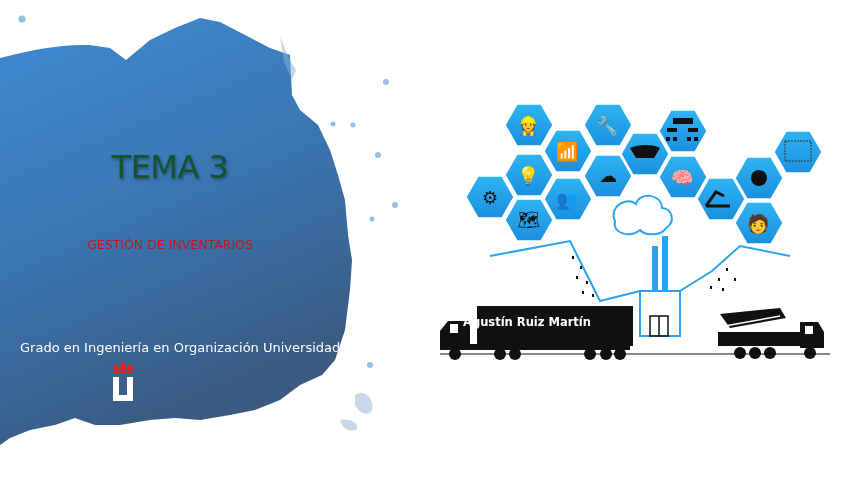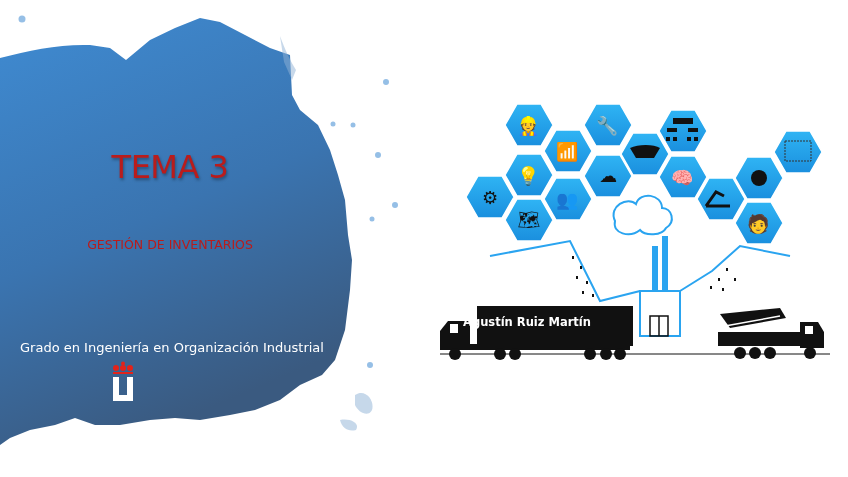--- a/index.html
+++ b/index.html
@@ -1,19 +1,19 @@
 <!DOCTYPE html>
 <html><head>
 <meta charset="utf-8">
 <style>
   html, body { margin: 0; padding: 0; }
   body { width: 848px; height: 477px; background: #ffffff; position: relative; overflow: hidden; font-family: "Liberation Sans", sans-serif; }
   .slide { position: absolute; left: 0; top: 0; width: 848px; height: 477px; background: #fff; }
   .splash { position: absolute; left: 0; top: 0; width: 430px; height: 477px; }
-  .title { position: absolute; left: 0; width: 340px; top: 148px; text-align: center; color: #b91c1c; font-size: 32px; letter-spacing: -0.5px; text-shadow: 1px 2px 3px rgba(0,0,0,0.35); font-family: "DejaVu Sans", sans-serif; }
+  .title { position: absolute; left: 0; width: 340px; top: 148px; text-align: center; color: #14532d; font-size: 32px; letter-spacing: -0.5px; text-shadow: 1px 2px 3px rgba(0,0,0,0.35); font-family: "DejaVu Sans", sans-serif; }
   .subtitle { position: absolute; left: 0; width: 340px; top: 237px; text-align: center; color: #b91c1c; font-size: 12.5px; font-family: "DejaVu Sans", sans-serif; }
   .degree { position: absolute; left: 20px; top: 340px; color: #ffffff; font-size: 13px; font-family: "DejaVu Sans", sans-serif; }
   .logo { position: absolute; left: 110px; top: 361px; height: 42px; width: 130px; }
   .logo-u { position: absolute; left: 0; top: 0; }
   .logo-text { position: absolute; left: 35px; top: 14px; color: #ffffff; font-size: 10.5px; line-height: 13px; font-family: "DejaVu Sans", sans-serif; }
   .illus { position: absolute; left: 440px; top: 96px; width: 400px; height: 270px; }
   .truck-label { position: absolute; left: 452px; top: 315px; width: 150px; text-align: center; color: #ffffff; font-weight: bold; font-size: 11.5px; font-family: "DejaVu Sans", sans-serif; }
 </style>
 </head>
 <body>
@@ -41,21 +41,21 @@
     </g>
     <g fill="#8fb2d6" opacity="0.5">
       <path d="M355,395 C365,388 375,400 372,410 C368,418 358,412 355,405 Z"></path>
       <path d="M340,420 C352,418 360,424 356,430 C348,432 342,428 340,420 Z"></path>
       <path d="M280,36 C285,50 290,60 296,70 L292,80 L284,62 Z"></path>
     </g>
   </svg>
 
   <div class="title">TEMA 3</div>
   <div class="subtitle">GESTIÓN DE INVENTARIOS</div>
-  <div class="degree">Grado en Ingeniería en Organización Industrial</div>
+  <div class="degree">Grado en Ingeniería en Organización Universidad</div>
 
   <div class="logo">
     <svg class="logo-u" width="26" height="42" viewBox="0 0 26 42">
       <circle cx="13" cy="2.5" r="2" fill="#e2231a"></circle>
       <circle cx="6" cy="7" r="3" fill="#e2231a"></circle>
       <circle cx="13" cy="7" r="3" fill="#e2231a"></circle>
       <circle cx="20" cy="7" r="3" fill="#e2231a"></circle>
       <rect x="3" y="11" width="20" height="2" fill="#e2231a"></rect>
       <path d="M3,16 H9 V34 H17 V16 H23 V40 H3 Z" fill="#ffffff"></path>
     </svg>

